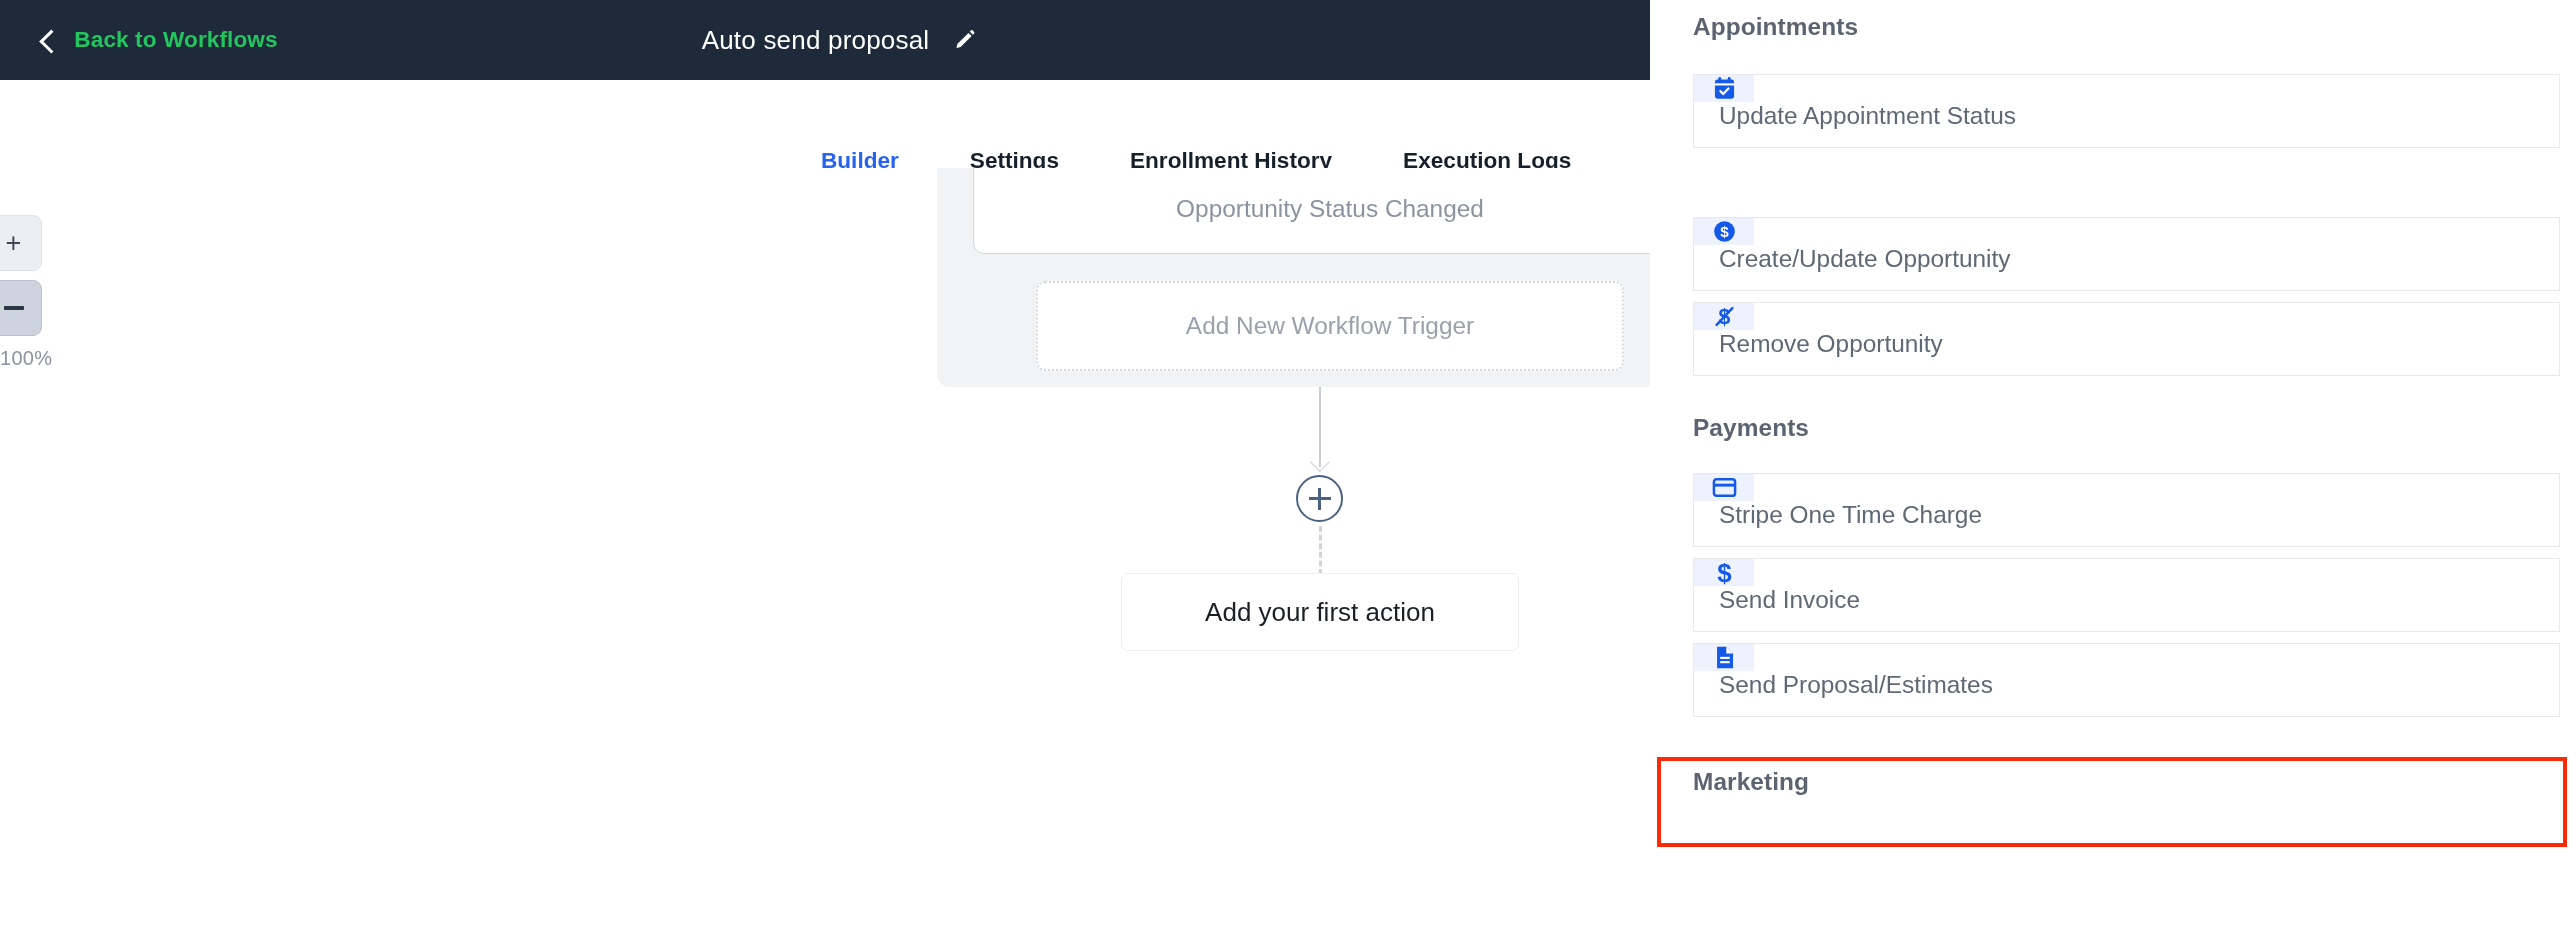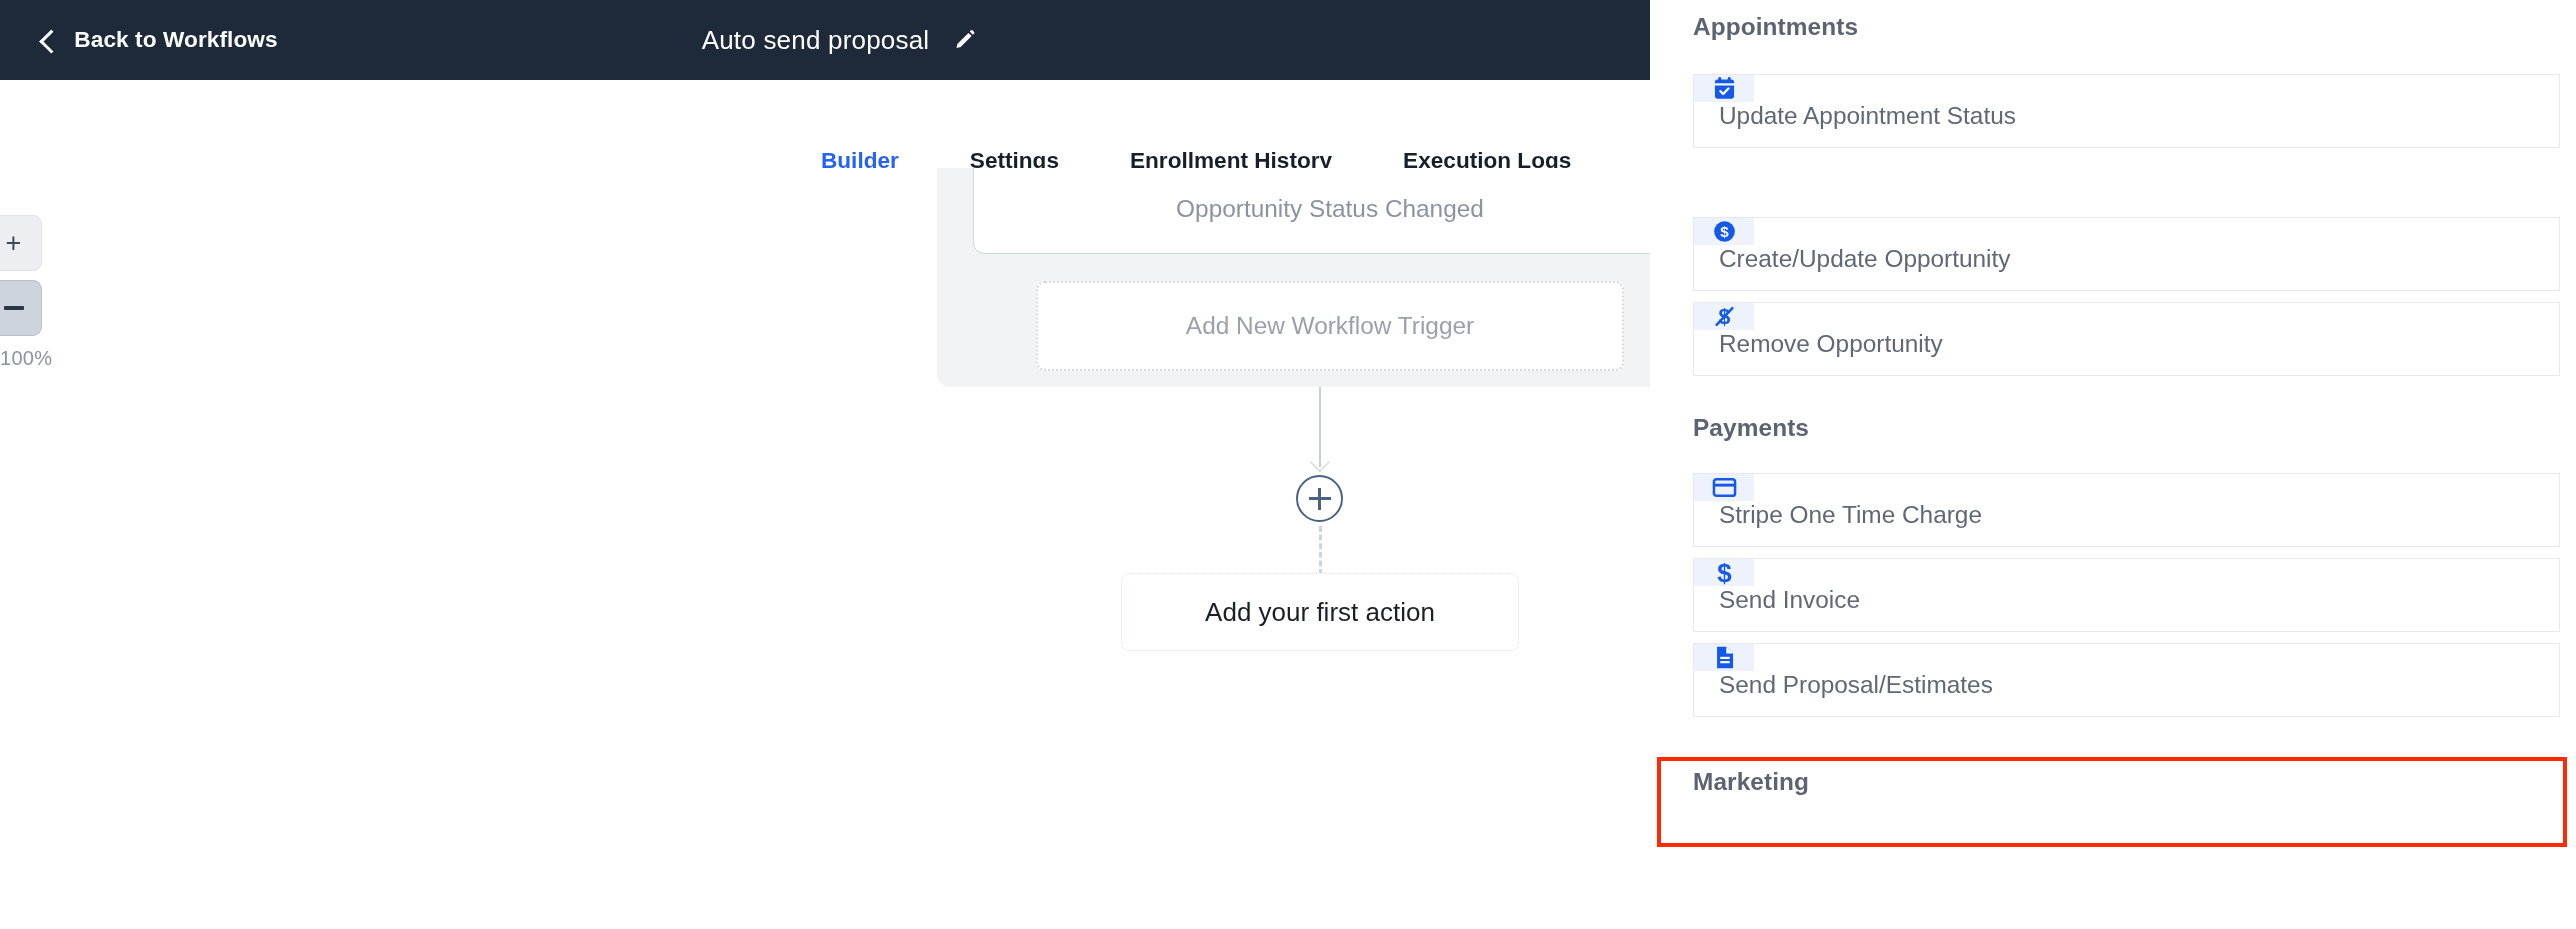--- a/index.html
+++ b/index.html
@@ -39,21 +39,21 @@
   }
   #back-link .chev::before {
     content: "";
     position: absolute; left: 5.4px; top: 2.7px;
     width: 13.6px; height: 13.6px;
     border-left: 3.2px solid #ffffff;
     border-bottom: 3.2px solid #ffffff;
     transform: rotate(45deg);
   }
   #back-label {
-    font-size: 22.6px; font-weight: 600; letter-spacing: 0.1px; color: #ffffff;
+    font-size: 22.6px; font-weight: 600; letter-spacing: 0.1px; color: #22c55e;
   }
 
   #title-wrap {
     position: absolute; left: 0; top: 0; width: 1650px; height: 80px;
     display: flex; align-items: center; justify-content: center; gap: 23.5px;
     pointer-events: none;
   }
   #wf-title { font-size: 26px; font-weight: 400; color: #ffffff; letter-spacing: 0.2px; margin-left: 28px; }
   #edit-icon {
     width: 23.5px; height: 23.5px; pointer-events: auto; cursor: pointer;

